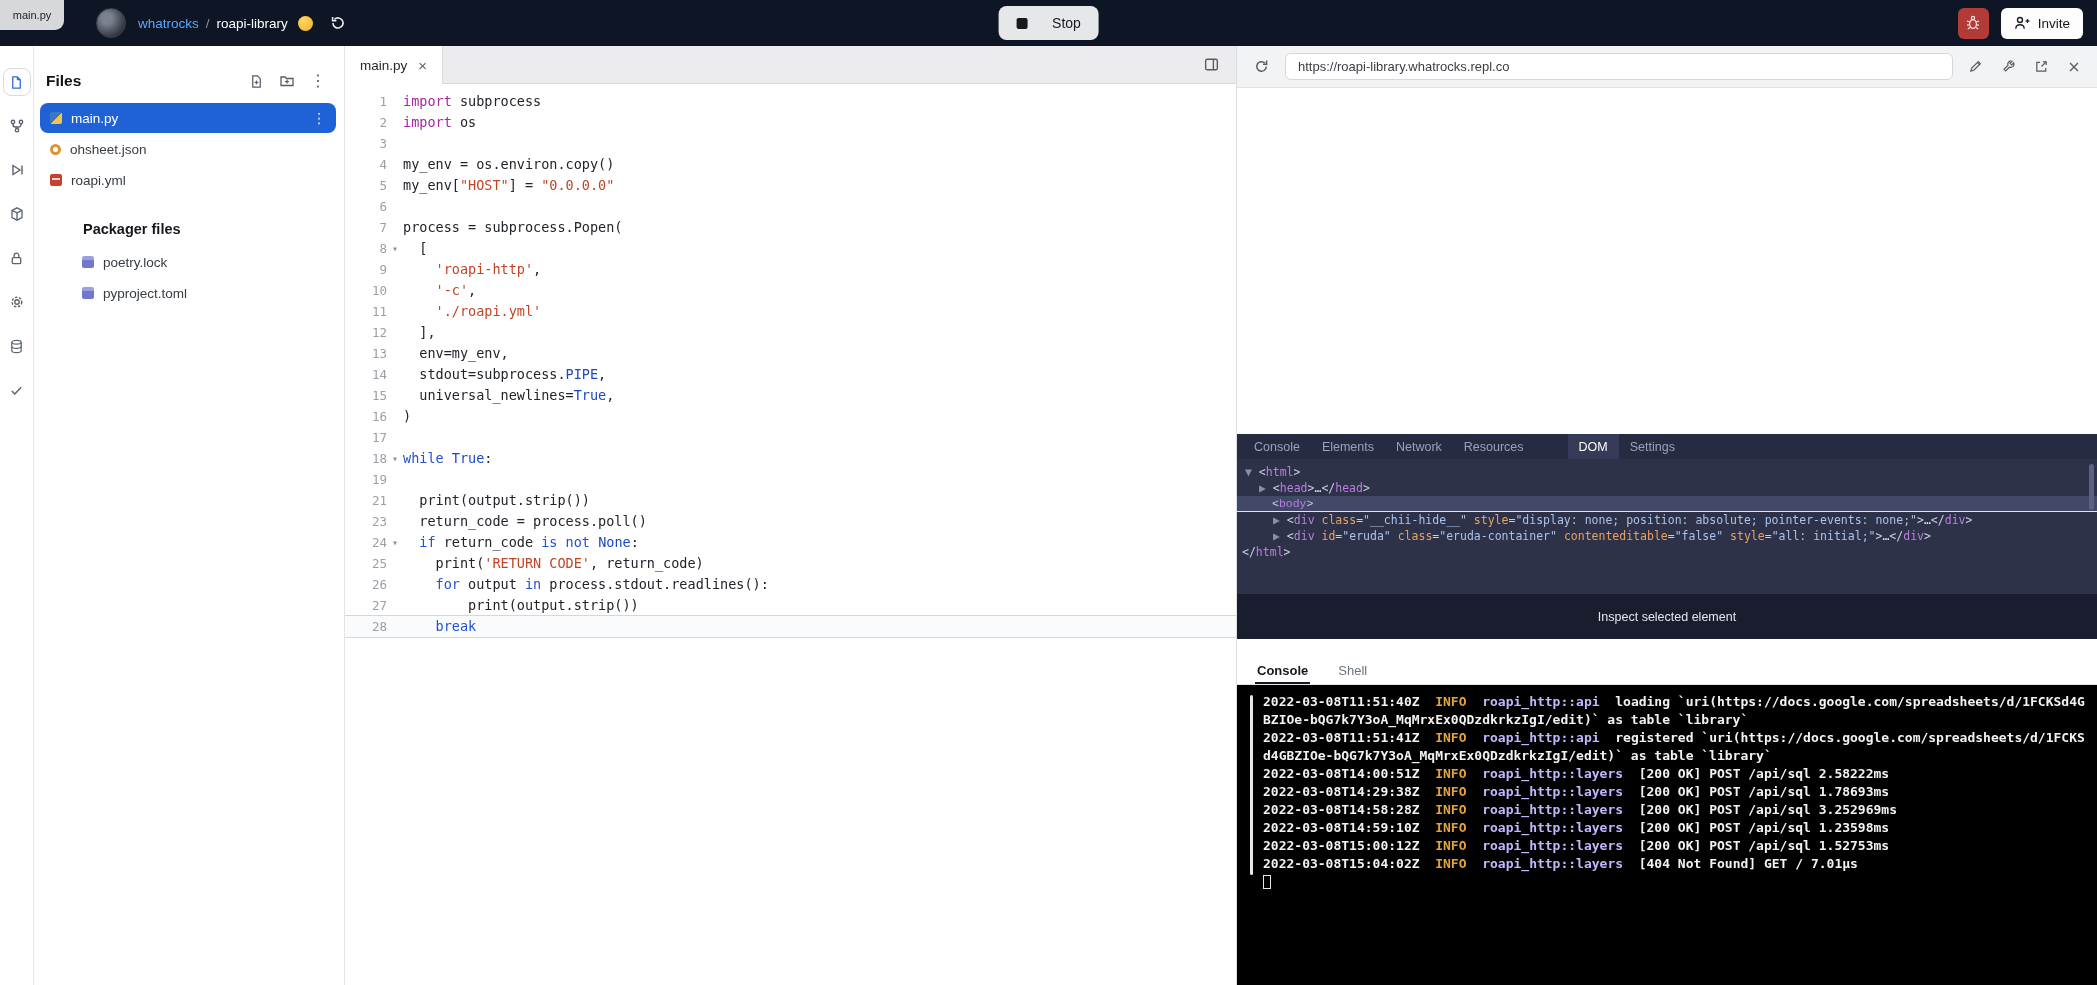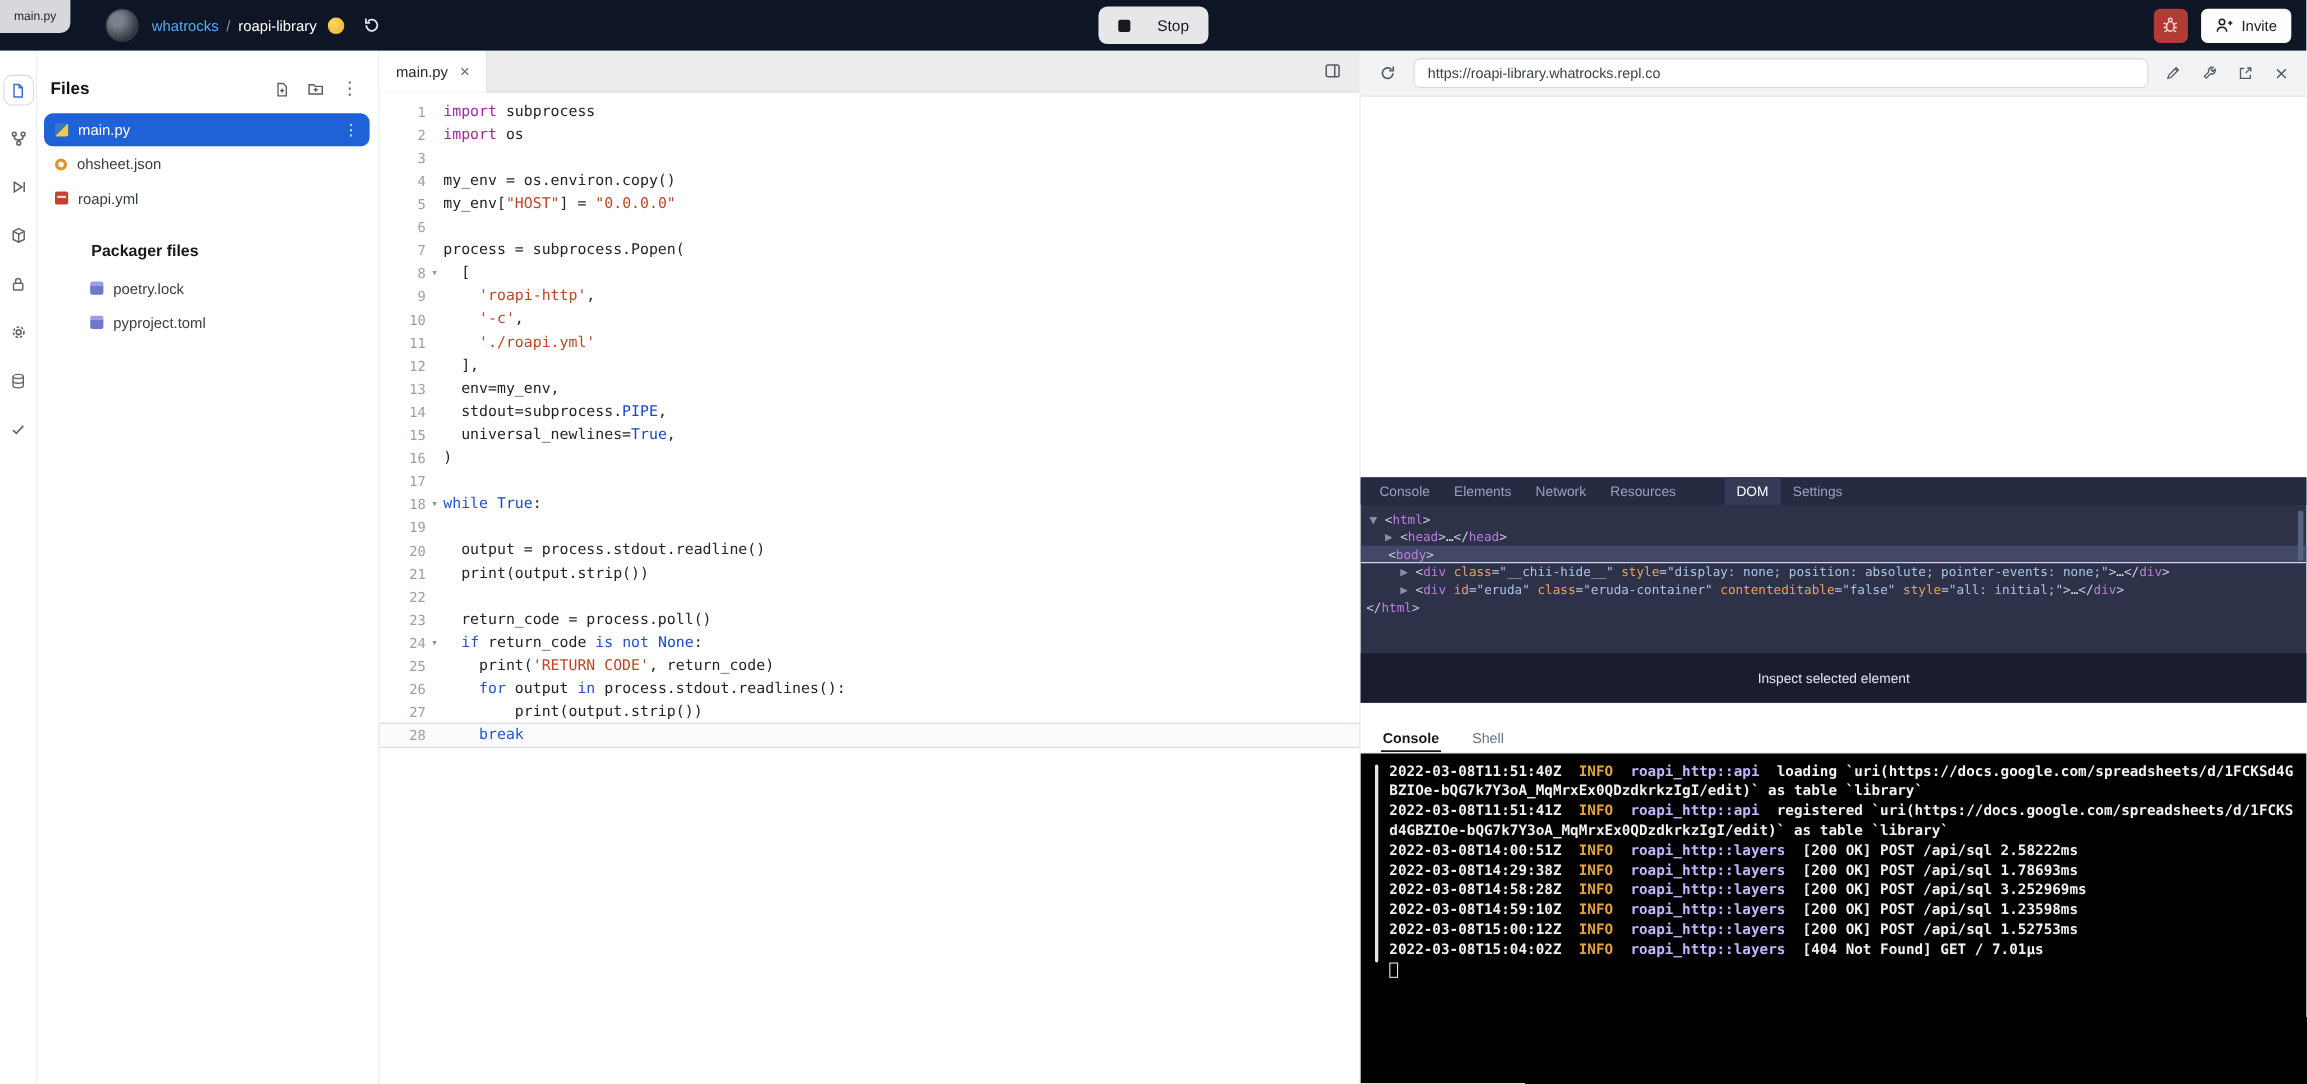--- a/index.html
+++ b/index.html
@@ -407,33 +407,23 @@
             <span class="ln">18</span>
             <span class="fold">▾</span>
             <span class="lc"><span class="sg-ctrl">while</span><span class="sg-pl"> </span><span class="sg-const">True</span><span class="sg-pl">:</span></span>
           </div>
           <div class="code-line">
             <span class="ln">19</span>
             <span class="fold"></span>
             <span class="lc"></span>
           </div>
           <div class="code-line">
-            <span class="ln">20</span>
-            <span class="fold"></span>
-            <span class="lc"><span class="sg-pl">  output = process.stdout.readline()</span></span>
-          </div>
-          <div class="code-line">
             <span class="ln">21</span>
             <span class="fold"></span>
             <span class="lc"><span class="sg-pl">  print(output.strip())</span></span>
-          </div>
-          <div class="code-line">
-            <span class="ln">22</span>
-            <span class="fold"></span>
-            <span class="lc"></span>
           </div>
           <div class="code-line">
             <span class="ln">23</span>
             <span class="fold"></span>
             <span class="lc"><span class="sg-pl">  return_code = process.poll()</span></span>
           </div>
           <div class="code-line">
             <span class="ln">24</span>
             <span class="fold">▾</span>
             <span class="lc"><span class="sg-pl">  </span><span class="sg-ctrl">if</span><span class="sg-pl"> return_code </span><span class="sg-ctrl">is</span><span class="sg-pl"> </span><span class="sg-ctrl">not</span><span class="sg-pl"> </span><span class="sg-const">None</span><span class="sg-pl">:</span></span>
@@ -507,21 +497,21 @@
             <div class="dt-tab">Elements</div>
             <div class="dt-tab">Network</div>
             <div class="dt-tab">Resources</div>
             <div class="dt-tab active">DOM</div>
             <div class="dt-tab">Settings</div>
           </div>
         <div class="dom-tree" id="dom-tree">
           <div class="dt-scroll"></div>
         <div class="dom-line" style="padding-left: 8px;"><span class="sg-arrow">▼ </span><span class="sg-punc">&lt;</span><span class="sg-tag">html</span><span class="sg-punc">&gt;</span></div>
             <div class="dom-line" style="padding-left: 22px;"><span class="sg-arrow">▶ </span><span class="sg-punc">&lt;</span><span class="sg-tag">head</span><span class="sg-punc">&gt;</span><span class="sg-txt">…</span><span class="sg-punc">&lt;/</span><span class="sg-tag">head</span><span class="sg-punc">&gt;</span></div>
-            <div class="dom-line selected" style="padding-left: 25px;"><span class="sg-punc">&lt;</span><span class="sg-tag">body</span><span class="sg-punc">&gt;</span></div>
+            <div class="dom-line selected" style="padding-left: 35px; font-family: Liberation Mono, monospace;"><span class="sg-punc">&lt;</span><span class="sg-tag">body</span><span class="sg-punc">&gt;</span></div>
             <div class="dom-line" style="padding-left: 36px;"><span class="sg-arrow">▶ </span><span class="sg-punc">&lt;</span><span class="sg-tag">div</span><span class="sg-attr"> class</span><span class="sg-punc">=</span><span class="sg-val">"__chii-hide__"</span><span class="sg-attr"> style</span><span class="sg-punc">=</span><span class="sg-val">"display: none; position: absolute; pointer-events: none;"</span><span class="sg-punc">&gt;</span><span class="sg-txt">…</span><span class="sg-punc">&lt;/</span><span class="sg-tag">div</span><span class="sg-punc">&gt;</span></div>
             <div class="dom-line" style="padding-left: 36px;"><span class="sg-arrow">▶ </span><span class="sg-punc">&lt;</span><span class="sg-tag">div</span><span class="sg-attr"> id</span><span class="sg-punc">=</span><span class="sg-val">"eruda"</span><span class="sg-attr"> class</span><span class="sg-punc">=</span><span class="sg-val">"eruda-container"</span><span class="sg-attr"> contenteditable</span><span class="sg-punc">=</span><span class="sg-val">"false"</span><span class="sg-attr"> style</span><span class="sg-punc">=</span><span class="sg-val">"all: initial;"</span><span class="sg-punc">&gt;</span><span class="sg-txt">…</span><span class="sg-punc">&lt;/</span><span class="sg-tag">div</span><span class="sg-punc">&gt;</span></div>
             <div class="dom-line" style="padding-left: 5px;"><span class="sg-punc">&lt;/</span><span class="sg-tag">html</span><span class="sg-punc">&gt;</span></div>
           </div>
         <button class="inspect-row">Inspect selected element</button>
       </div>
 
       <div class="pane-gap"></div>
 
       <div class="console-tabs" id="console-tabs">

